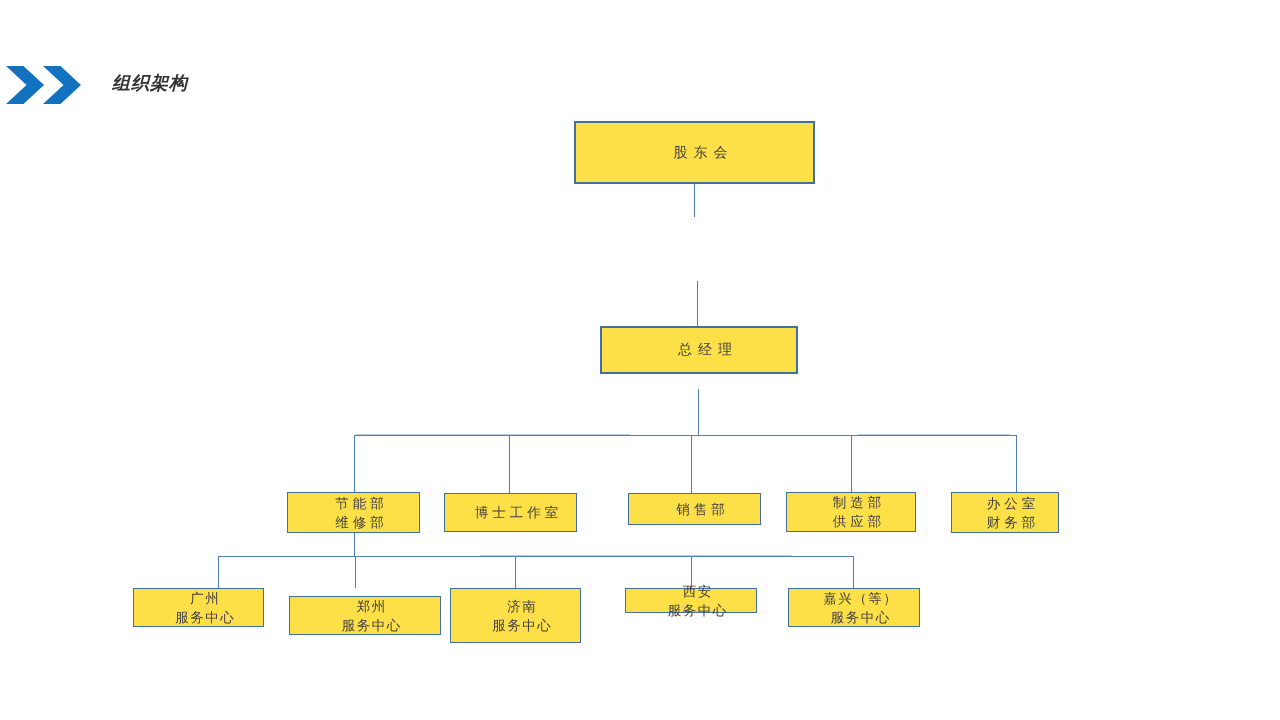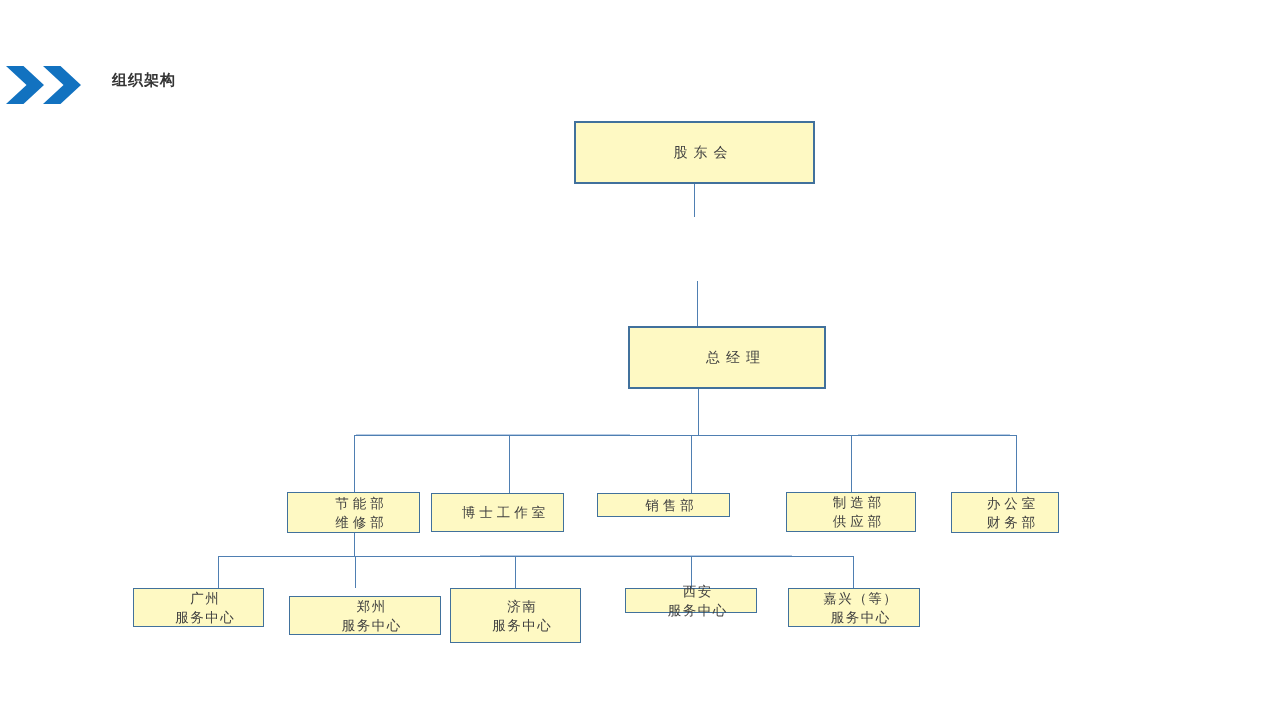--- a/index.html
+++ b/index.html
@@ -8,26 +8,26 @@
     font-family:"Liberation Sans","DejaVu Sans",sans-serif;
   }
   
   .chevron{
     position:absolute;width:38px;height:38px;background:var(--accent,#1272C0);
     clip-path:polygon(0 0,46% 0,100% 50%,46% 100%,0 100%,54% 50%);
   }
   #chevron-1{left:6px;top:66px;}
   #chevron-2{left:43px;top:66px;}
   .slide-title{
-    position:absolute;left:112px;top:71px;font-size:15px;font-weight:700;
-    color:var(--title-color,#333333);letter-spacing:1px;
+    position:absolute;left:112px;top:71px;font-size:18px;font-weight:700;
+    color:var(--title-color,#333333);letter-spacing:1px;font-style:italic;
   }
   
   .node{
-    position:absolute;box-sizing:border-box;background:#fef9c3;
+    position:absolute;box-sizing:border-box;background:#fde047;
     border:1.5px solid var(--box-border,#41719C);
     display:flex;flex-direction:column;align-items:center;justify-content:center;
     color:var(--node-text,#404040);text-align:center;padding-left:12px;
   }
   .node.lv1{border-width:2px;font-size:14px;}
   .node.lv1 .line{letter-spacing:6px;text-indent:6px;}
   .node.lv2{font-size:13.5px;}
   .node.lv2 .line{letter-spacing:4px;text-indent:4px;line-height:19px;}
   .node.lv3{font-size:13.5px;}
   .node.lv3 .line{letter-spacing:1.5px;text-indent:1.5px;line-height:19px;}
@@ -64,32 +64,32 @@
 
   <div class="c" style="left:218px;top:556px;width:1px;height:32px"></div>
   <div class="c" style="left:355px;top:556px;width:1px;height:32px"></div>
   <div class="c" style="left:515px;top:556px;width:1px;height:32px"></div>
   <div class="c" style="left:691px;top:556px;width:1px;height:32px"></div>
   <div class="c" style="left:853px;top:556px;width:1px;height:32px"></div>
 
   <div class="node lv1" style="left:574px;top:121px;width:241px;height:63px">
     <div class="line">股东会</div>
   </div>
-  <div class="node lv1" style="left:628px;top:326px;width:198px;height:63px">
+  <div class="node lv1" style="left:600px;top:326px;width:198px;height:48px">
     <div class="line">总经理</div>
   </div>
 
   <div class="node lv2" style="left:287px;top:492px;width:133px;height:41px">
     <div class="line">节能部</div>
     <div class="line">维修部</div>
   </div>
-  <div class="node lv2" style="left:431px;top:493px;width:133px;height:39px">
+  <div class="node lv2" style="left:444px;top:493px;width:133px;height:39px">
     <div class="line">博士工作室</div>
   </div>
-  <div class="node lv2" style="left:597px;top:493px;width:133px;height:24px">
+  <div class="node lv2" style="left:628px;top:493px;width:133px;height:32px">
     <div class="line">销售部</div>
   </div>
   <div class="node lv2" style="left:786px;top:492px;width:130px;height:40px">
     <div class="line">制造部</div>
     <div class="line">供应部</div>
   </div>
   <div class="node lv2" style="left:951px;top:492px;width:108px;height:41px">
     <div class="line">办公室</div>
     <div class="line">财务部</div>
   </div>

